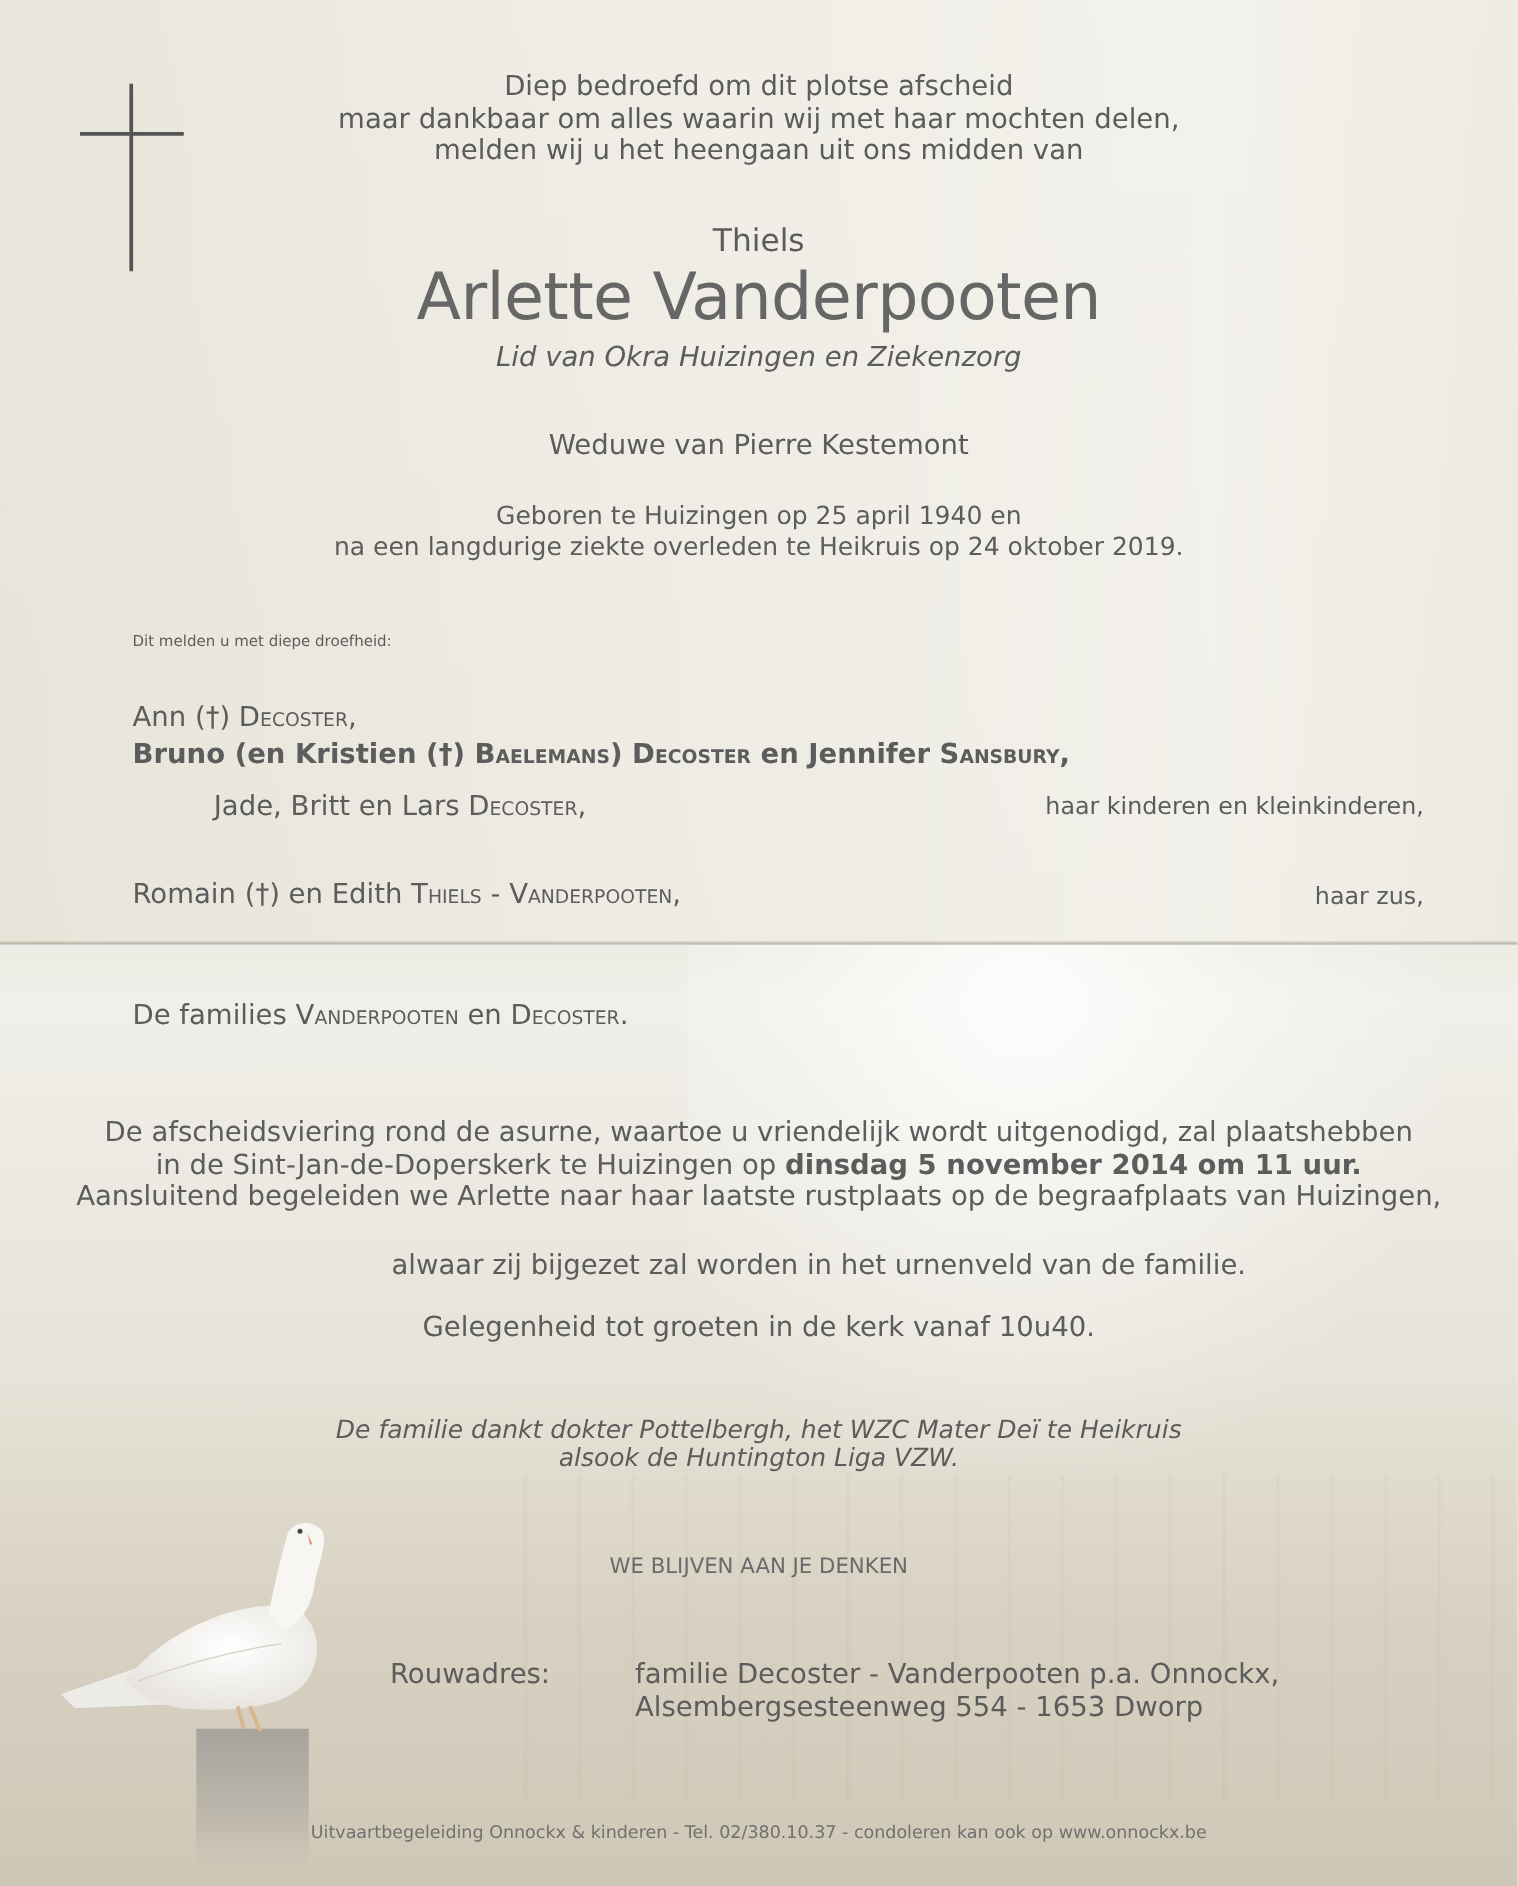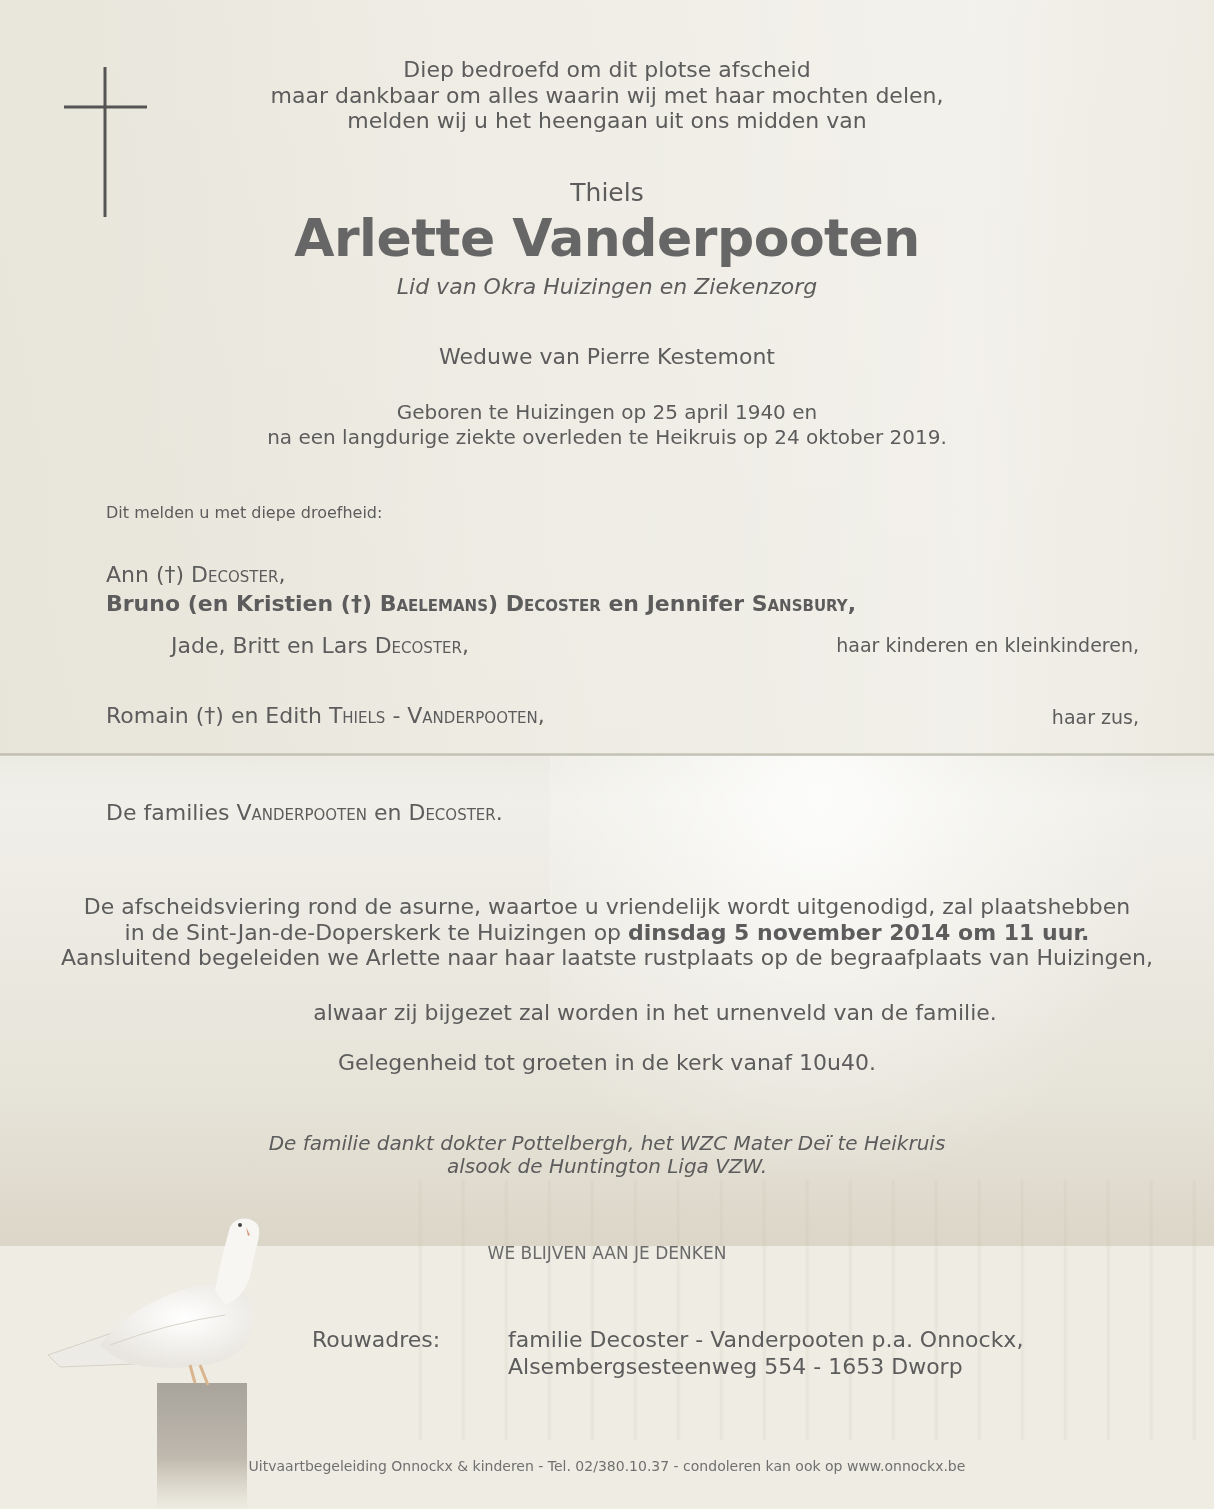--- a/index.html
+++ b/index.html
@@ -3,21 +3,21 @@
 <meta charset="utf-8">
 <style>
   html, body { margin:0; padding:0; }
   body {
     width:1214px; height:1509px; position:relative; overflow:hidden;
     font-family:"DejaVu Sans", "Liberation Sans", sans-serif;
     color:#5c5c5c;
     background:#eeece3;
   }
   .card {
-    position:absolute; left:0; top:0; width:1214px; height:1246px;
+    position:absolute; left:0; top:0; width:1214px; height:1509px;
     background:
       linear-gradient(180deg, #efede5 0px, #edebe2 755px, #ecebe3 755px, #f0efe9 800px, #e6e3d8 1100px, #d8d1c2 1300px, #cfc7b6 1509px);
   }
   .glow {
     position:absolute; left:550px; top:756px; width:600px; height:420px;
     background: radial-gradient(ellipse at 45% 10%, rgba(255,255,255,0.85) 0%, rgba(255,255,255,0.35) 40%, rgba(255,255,255,0) 75%);
     pointer-events:none;
   }
   .top-glow {
     position:absolute; left:0; top:0; width:1214px; height:755px;
@@ -32,21 +32,21 @@
     position:absolute; left:380px; top:1180px; width:834px; height:260px;
     background: repeating-linear-gradient(90deg, rgba(190,180,160,0) 0px, rgba(190,180,160,0) 38px, rgba(185,175,155,0.25) 40px, rgba(190,180,160,0) 43px);
     opacity:0.6;
   }
   .cross { position:absolute; left:60px; top:62px; }
   .t { position:absolute; white-space:nowrap; }
   .center { left:0; width:1214px; text-align:center; }
   .f22 { font-size:22px; line-height:26px; }
   .sc { font-variant:small-caps; }
   .name-title { font-size:25px; }
-  .name { font-size:52px; color:#666; letter-spacing:-0.5px;font-weight:bold; }
+  .name { font-size:52px; color:#666; letter-spacing:-0.5px; }
   .italic { font-style:italic; }
   .bold { font-weight:bold; }
   .small { font-size:17px; color:#6a6a6a; }
   .footer { font-size:14px; color:#707070; }
   .right { text-align:right; }
 
   
   .dove-wrap { position:absolute; left:40px; top:1205px; width:240px; height:304px; }
 </style>
 </head>
@@ -68,21 +68,21 @@
   <div class="t center f22" style="top:108px;">melden wij u het heengaan uit ons midden van</div>
 
   <div class="t center name-title" style="top:178px;">Thiels</div>
   <div class="t center name" style="top:208px;">Arlette Vanderpooten</div>
   <div class="t center f22 italic" style="top:274px;">Lid van Okra Huizingen en Ziekenzorg</div>
   <div class="t center f22" style="top:344px;">Weduwe van Pierre Kestemont</div>
 
   <div class="t center f22" style="top:399px; font-size:20px;">Geboren te Huizingen op 25 april 1940 en</div>
   <div class="t center f22" style="top:424px; font-size:20px;">na een langdurige ziekte overleden te Heikruis op 24 oktober 2019.</div>
 
-  <div class="t f22" style="left:106px; top:500px; font-size:16px;">Dit melden u met diepe droefheid:</div>
+  <div class="t f22" style="left:106px; top:500px; font-size:12px;">Dit melden u met diepe droefheid:</div>
 
   <div class="t f22" style="left:106px; top:562px;">
     <span>Ann (†) </span><span class="sc">Decoster</span><span>,</span>
   </div>
   <div class="t f22" style="left:106px; top:591px;font-weight:bold;">
     <span>Bruno (en Kristien (†) </span><span class="sc">Baelemans</span><span>) </span><span class="sc">Decoster</span><span> en Jennifer </span><span class="sc">Sansbury</span><span>,</span>
   </div>
   <div class="t f22" style="left:171px; top:633px;">
     <span>Jade, Britt en Lars </span><span class="sc">Decoster</span><span>,</span>
   </div>

